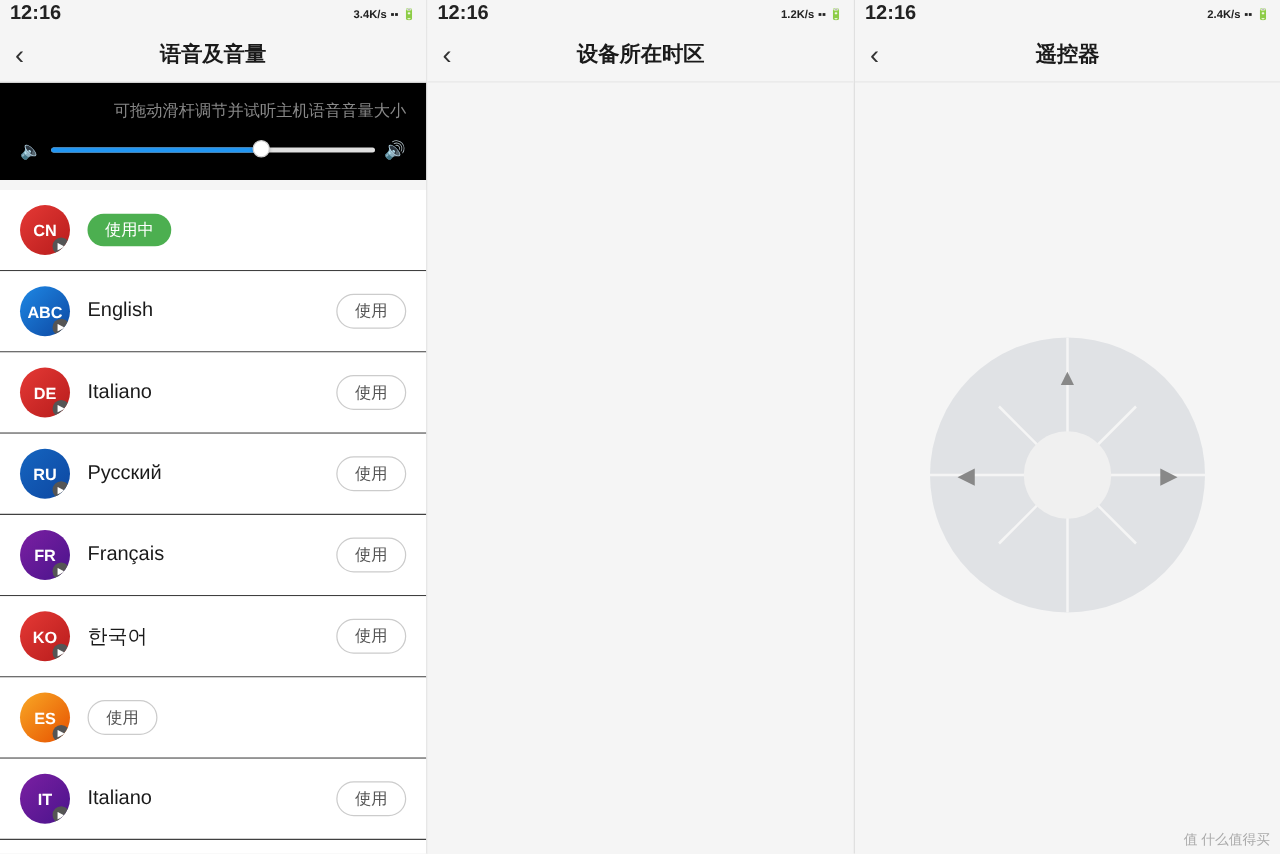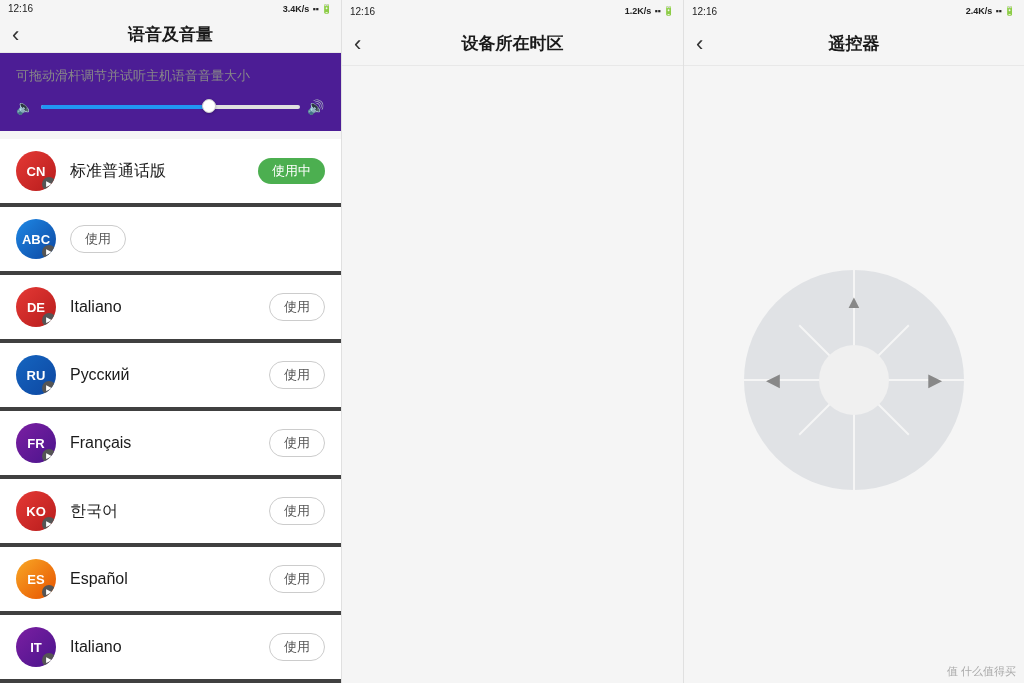--- a/index.html
+++ b/index.html
@@ -29,21 +29,21 @@
       height: 22px;
       background: #f5f5f5;
       display: flex;
       align-items: center;
       justify-content: space-between;
       padding: 0 8px;
       font-size: 11px;
       font-weight: 600;
       color: #222;
     }
-    .status-bar .time { font-weight: 400; font-size: 10px; }
+    .status-bar .time { font-weight: 700; font-size: 16px; }
     .status-bar .icons { display: flex; align-items: flex-start; gap: 3px; font-size: 9px; }
 
     
     .header {
       height: 44px;
       background: #f5f5f5;
       display: flex;
       align-items: center;
       justify-content: center;
       position: relative;
@@ -61,23 +61,24 @@
       align-items: center;
       color: #333;
       font-size: 22px;
       cursor: pointer;
       background: none;
       border: none;
     }
 
     
     .volume-section {
-      background: #4c1d95;
+      background: #000000;
       padding: 14px 16px 16px;
       margin-bottom: 8px;
+      text-align: right;
     }
     .volume-label {
       font-size: 13px;
       color: #888;
       margin-bottom: 14px;
     }
     .volume-slider-row {
       display: flex;
       align-items: center;
       gap: 8px;
@@ -111,21 +112,21 @@
 
     
     .lang-list {
       background: #fff;
       flex: 1;
     }
     .lang-item {
       display: flex;
       align-items: center;
       padding: 12px 16px;
-      border-bottom: 4px solid #404040;
+      border-bottom: 1px solid #404040;
       background: #fff;
     }
     .lang-icon {
       width: 40px;
       height: 40px;
       border-radius: 50%;
       display: flex;
       align-items: center;
       justify-content: center;
       font-size: 13px;
@@ -337,29 +338,29 @@
     </div>
   </div>
 
   <div class="lang-list">
 
     <div class="lang-item">
       <div class="lang-icon icon-cn">
         <span>CN</span>
         <span class="play-badge">▶</span>
       </div>
-      <span class="lang-name">标准普通话版</span>
       <button class="use-btn-active">使用中</button>
     </div>
 
     <div class="lang-item">
       <div class="lang-icon icon-en">
         <span>ABC</span>
         <span class="play-badge">▶</span>
       </div>
+      <span class="lang-name">English</span>
       <button class="use-btn">使用</button>
     </div>
 
     <div class="lang-item">
       <div class="lang-icon icon-de">
         <span>DE</span>
         <span class="play-badge">▶</span>
       </div>
       <span class="lang-name">Italiano</span>
       <button class="use-btn">使用</button>
@@ -390,21 +391,20 @@
       </div>
       <span class="lang-name">한국어</span>
       <button class="use-btn">使用</button>
     </div>
 
     <div class="lang-item">
       <div class="lang-icon icon-es">
         <span>ES</span>
         <span class="play-badge">▶</span>
       </div>
-      <span class="lang-name">Español</span>
       <button class="use-btn">使用</button>
     </div>
 
     <div class="lang-item">
       <div class="lang-icon icon-it">
         <span>IT</span>
         <span class="play-badge">▶</span>
       </div>
       <span class="lang-name">Italiano</span>
       <button class="use-btn">使用</button>

